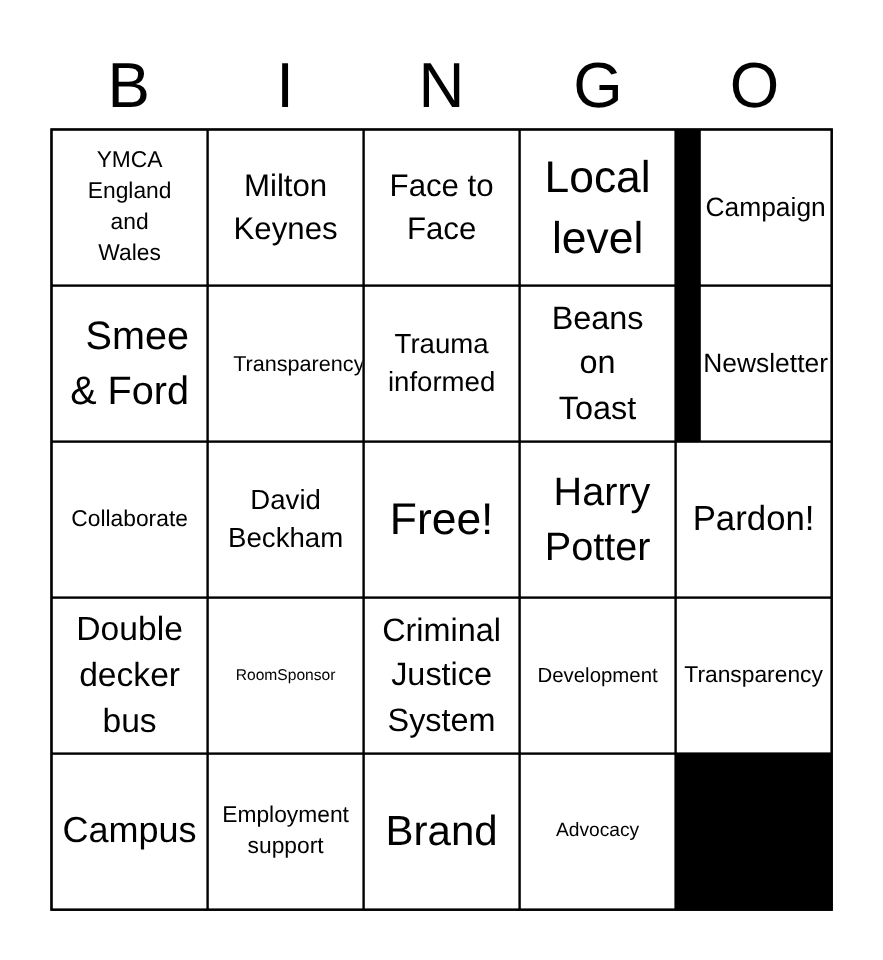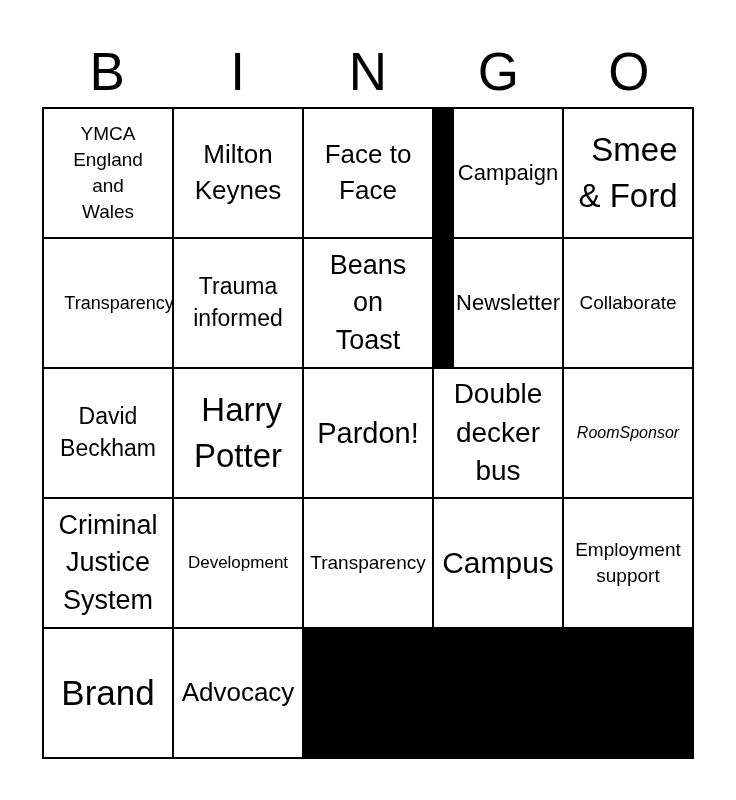--- a/index.html
+++ b/index.html
@@ -49,26 +49,26 @@
     align-items: center;
     justify-content: center;
     text-align: center;
     white-space: pre-line;
     line-height: 1.38;
     padding: 1px 2px;
     overflow: hidden;
     cursor: pointer;
   }
   
-  .f15 { font-size: 16px; font-style: italic; }
+  .f15 { font-size: 13px; }
   .f17 { font-size: 17px; }
   .f18 { font-size: 18px; padding-left: 24px; }
   .f19 { font-size: 19px; }
   .f21 { font-size: 22px; margin-left: 20px; }
-  .f22 { font-size: 26px; }
+  .f22 { font-size: 16px; }
   .f23 { font-size: 23px; }
   .f26 { font-size: 26px; }
   .f27 { font-size: 27px; }
   .f28 { font-size: 28px; }
   .f29 { font-size: 29px; }
   .f30 { font-size: 30px; }
   .f31 { font-size: 31px; }
   .f33 { font-size: 33px; text-align: right; }
   .f35 { font-size: 35px; }
   .f37 { font-size: 37px; }
@@ -89,35 +89,38 @@
   <div class="bingo-card">
 
     <div class="bingo-cell f19">YMCA
 England
 and
 Wales</div>
     <div class="bingo-cell f26">Milton
 Keynes</div>
     <div class="bingo-cell f26">Face to
 Face</div>
+    <div class="bingo-cell f37">Local
+level</div>
     <div class="bingo-cell f21">Campaign</div>
 
     <div class="bingo-cell f33">Smee
 &amp; Ford</div>
     <div class="bingo-cell f18">Transparency</div>
     <div class="bingo-cell f23">Trauma
 informed</div>
     <div class="bingo-cell f27">Beans
 on
 Toast</div>
     <div class="bingo-cell f21">Newsletter</div>
 
     <div class="bingo-cell f19">Collaborate</div>
     <div class="bingo-cell f23">David
 Beckham</div>
+    <div class="bingo-cell f37">Free!</div>
     <div class="bingo-cell f33">Harry
 Potter</div>
 
     <div class="bingo-cell f29">Pardon!</div>
     <div class="bingo-cell f28">Double
 decker
 bus</div>
     <div class="bingo-cell f15">RoomSponsor</div>
     <div class="bingo-cell f27">Criminal
 Justice

